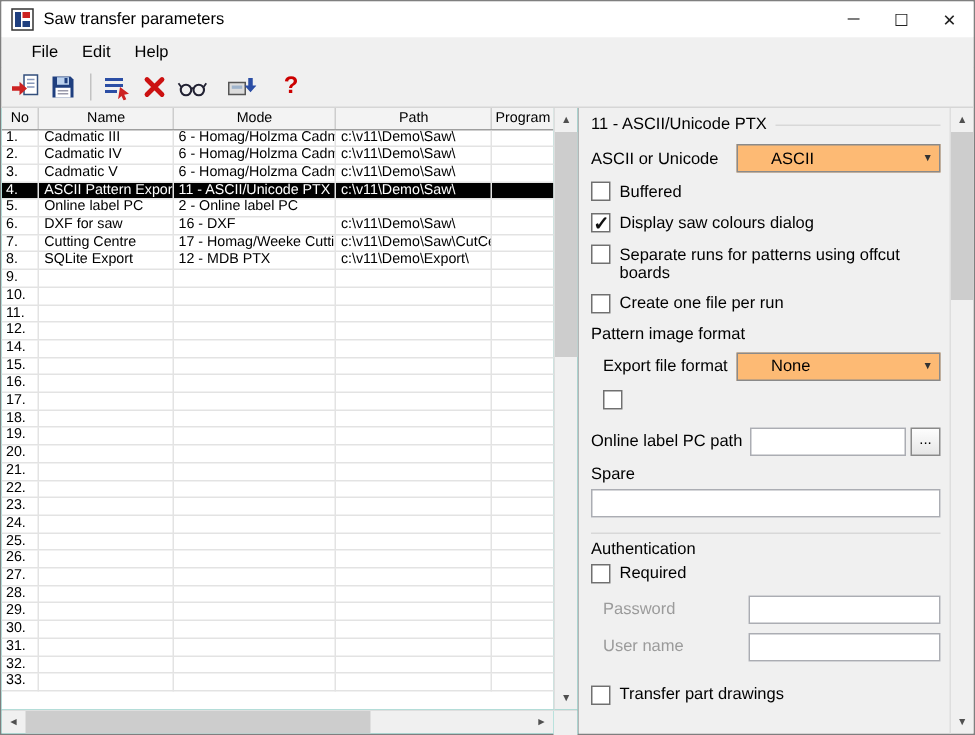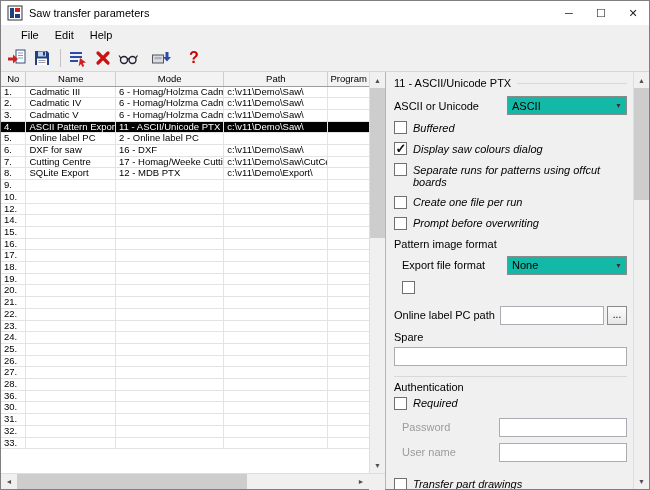--- a/index.html
+++ b/index.html
@@ -48,27 +48,27 @@
   .hthumb { position:absolute; left:0; top:0; height:100%; width:230px; background:#cdcdcd; }
   .corner { width:16px; height:16px; background:#f0f0f0; flex:0 0 auto; }
 
   
   .right-panel { flex:1; background:#f0f0f0; padding:5px 6px 0 8px; overflow:hidden; min-width:0; }
   .group-title { display:flex; align-items:center; margin:0 0 7px 0; }
   .group-title span { margin-right:6px; white-space:nowrap; }
   .group-title::after { content:""; flex:1; border-top:1px solid #d8d8d8; }
   .prow { display:flex; align-items:center; margin-bottom:6px; }
   .prow label { flex:1; white-space:nowrap; overflow:hidden; }
-  .combo { width:120px; height:19px; flex:0 0 auto; border:1px solid #8a8a8a; background:#14b8a6; display:flex; align-items:center; }
+  .combo { width:136px; height:19px; flex:0 0 auto; border:1px solid #8a8a8a; background:#fdba74; display:flex; align-items:center;padding-left:18px; }
   .combo .txt { flex:1; padding:0 4px; overflow:hidden; white-space:nowrap; }
   .combo .arr { width:15px; text-align:center; font-size:7px; color:#333; }
   .cbrow { display:flex; align-items:flex-start; margin-bottom:8px; }
   .cb { width:13px; height:13px; flex:0 0 auto; border:1px solid #707070; background:#fff; margin-right:6px; position:relative; }
   .cb.checked::after { content:"✓"; position:absolute; left:0.5px; top:-2.5px; font-size:13px; font-weight:bold; color:#111; }
-  .cbrow .lbl { padding-top:0.5px;font-style:italic; }
+  .cbrow .lbl { padding-top:0.5px; }
   .sub-label { margin:2px 0 6px 0; }
   .indent { margin-left:8px; }
   .tinput { height:19px; border:1px solid #abadb3; background:#fff; padding:0 3px; font-size:11px; font-family:"Liberation Sans",sans-serif; }
   .tinput.full { width:100%; }
   .btn-browse { width:20px; height:19px; flex:0 0 auto; border:1px solid #8a8a8a; background:linear-gradient(#fdfdfd,#e6e6e6); font-size:10px; line-height:10px; margin-left:3px; text-align:center; font-family:"Liberation Sans",sans-serif; }
   .plabel { margin:2px 0 4px 0; }
   .divider { border-top:1px solid #d8d8d8; margin:10px 0 4px 0; }
   .dis-label { color:#9b9b9b; }
   .spacer-s { height:4px; }
   .spacer-m { height:10px; }
@@ -240,20 +240,27 @@
                   <td></td>
                 </tr>
                 <tr>
                   <td>10.</td>
                   <td></td>
                   <td></td>
                   <td></td>
                   <td></td>
                 </tr>
                 <tr>
+                  <td>11.</td>
+                  <td></td>
+                  <td></td>
+                  <td></td>
+                  <td></td>
+                </tr>
+                <tr>
                   <td>12.</td>
                   <td></td>
                   <td></td>
                   <td></td>
                   <td></td>
                 </tr>
                 <tr>
                   <td>14.</td>
                   <td></td>
                   <td></td>
@@ -352,21 +359,21 @@
                   <td></td>
                 </tr>
                 <tr>
                   <td>28.</td>
                   <td></td>
                   <td></td>
                   <td></td>
                   <td></td>
                 </tr>
                 <tr>
-                  <td>36.</td>
+                  <td>29.</td>
                   <td></td>
                   <td></td>
                   <td></td>
                   <td></td>
                 </tr>
                 <tr>
                   <td>30.</td>
                   <td></td>
                   <td></td>
                   <td></td>
@@ -443,24 +450,20 @@
       <div class="cbrow">
         <span class="cb"></span>
         <span class="lbl">Separate runs for patterns using offcut boards</span>
       </div>
 
       <div class="cbrow">
         <span class="cb"></span>
         <span class="lbl">Create one file per run</span>
       </div>
 
-      <div class="cbrow">
-        <span class="cb"></span>
-        <span class="lbl">Prompt before overwriting</span>
-      </div>
 
       <div class="sub-label">Pattern image format</div>
 
       <div class="prow indent">
         <label>Export file format</label>
         <div class="combo">
           <span class="txt">None</span>
           <span class="arr">▼</span>
         </div>
       </div>

